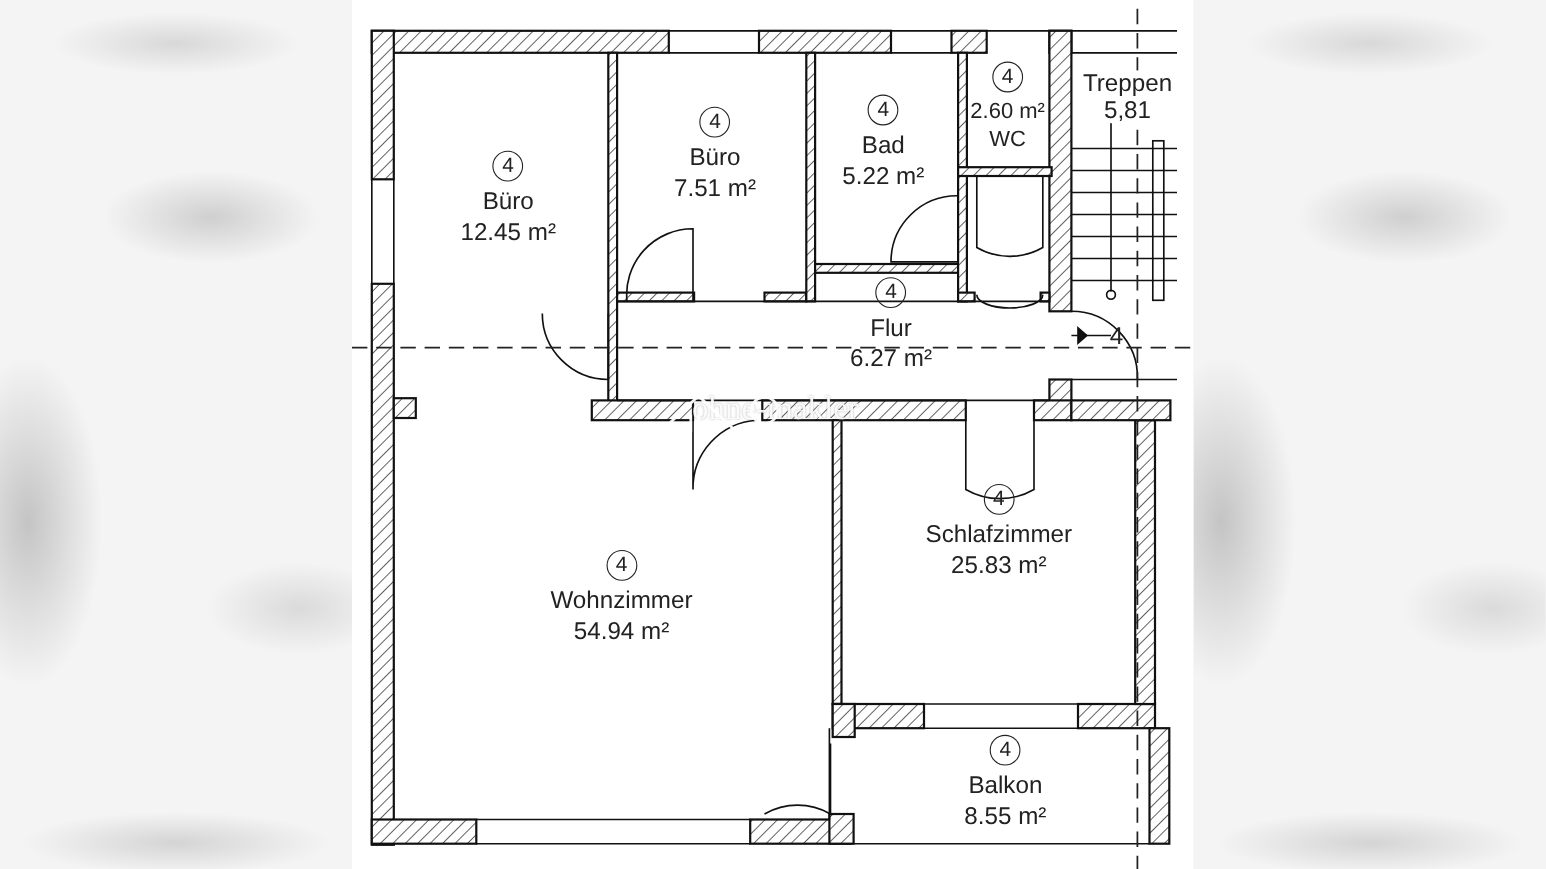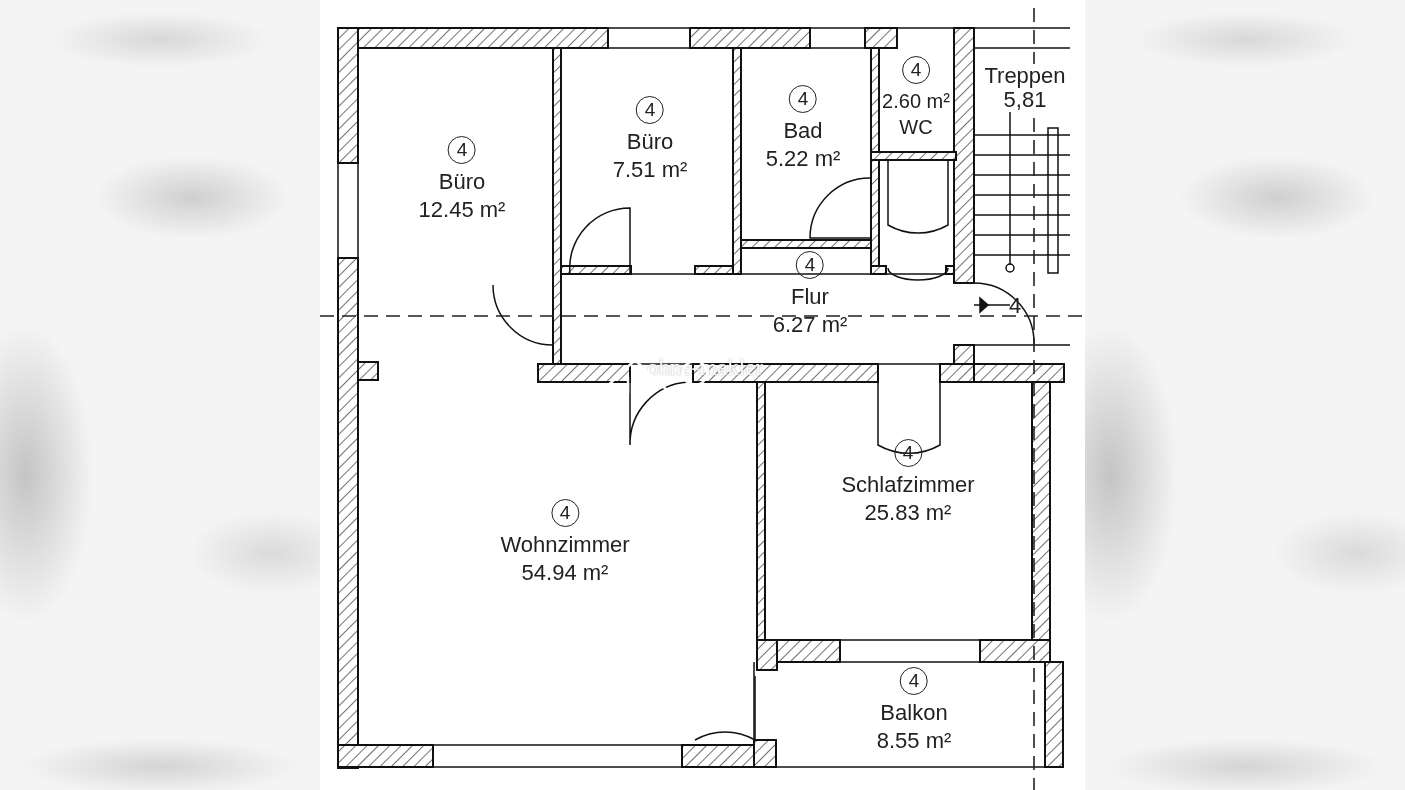--- a/index.html
+++ b/index.html
@@ -32,21 +32,21 @@
     transform: translateX(-50%);
   }
   .label .num {
     display: inline-block; width: 26px; height: 26px; border: 1.6px solid #222;
     border-radius: 50%; font-size: 19px; line-height: 26px; margin-bottom: 4px;
   }
   .watermark {
     position: absolute; left: 270px; top: 355px; width: 230px; text-align: center;
     color: rgba(255,255,255,0.92);
     text-shadow: 0 0 2px rgba(120,120,120,0.6);
-    font-family: "Liberation Serif", serif; font-size: 23px;
+    font-family: "Liberation Serif", serif; font-size: 30px;
   }
 </style>
 </head>
 <body>
 
 <div class="blur-side blur-left"></div>
 <div class="blur-side blur-right"></div>
 
 <div class="plan">
   <svg width="765" height="790" viewBox="0 0 765 790">

